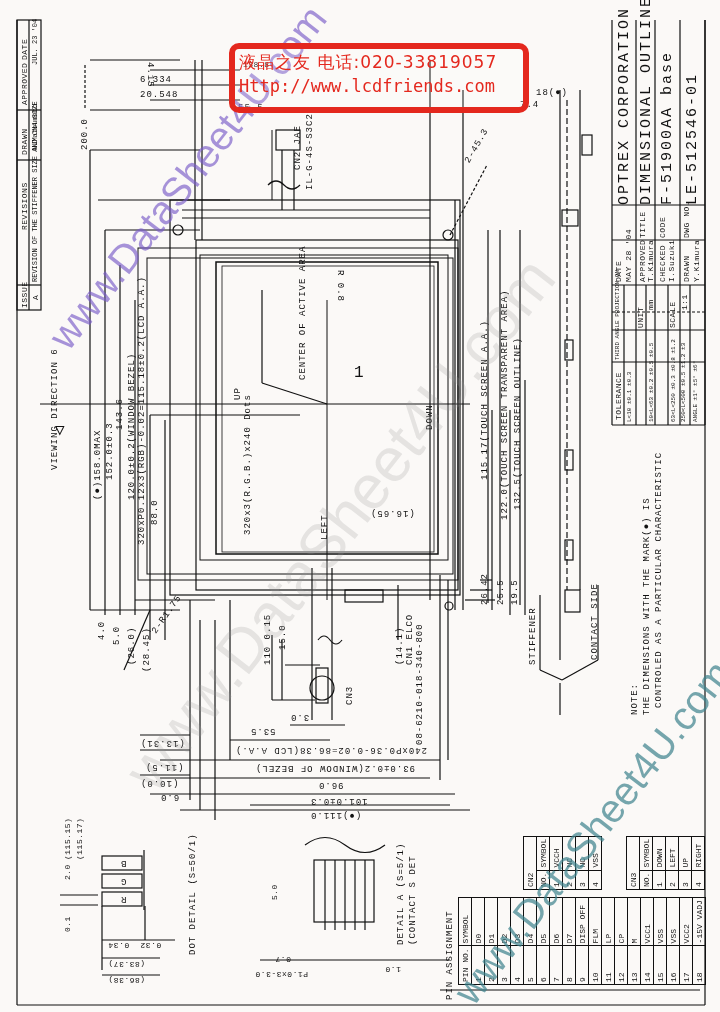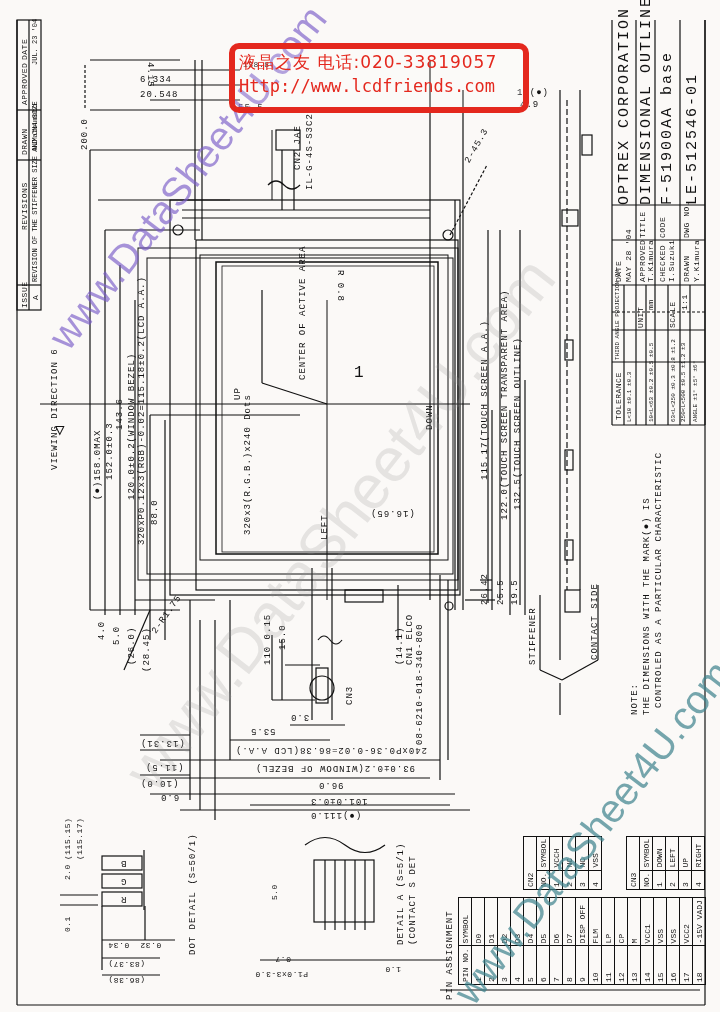--- a/index.html
+++ b/index.html
@@ -241,22 +241,22 @@
 <div class="rot90 t" style="left:155px;top:62px;">4.15</div>
 <div class="abs t" style="left:140px;top:75px;">6.334</div>
 <div class="abs t" style="left:140px;top:90px;">20.548</div>
 <div class="rot t" style="left:80px;top:150px;">200.0</div>
 <div class="abs t" style="left:238px;top:103px;">55.5</div>
 <div class="abs t8" style="left:243px;top:60px;">138.8</div>
 
 <div class="rot t" style="left:293px;top:170px;">CN2 JAE</div>
 <div class="rot t" style="left:305px;top:190px;">IL-G-4S-S3C2</div>
 <div class="abs t" style="left:463px;top:160px;transform:rotate(-60deg);transform-origin:0 0;">2-45.3</div>
-<div class="abs t" style="left:520px;top:100px;">4.9</div>
-<div class="abs t" style="left:517px;top:88px;">18(●)</div>
+<div class="abs t" style="left:520px;top:100px;">7.4</div>
+<div class="abs t" style="left:536px;top:88px;">18(●)</div>
 
 <div class="rot t" style="left:298px;top:380px;">CENTER OF ACTIVE AREA</div>
 <div class="abs" style="left:354px;top:364px;font-size:16px;">1</div>
 <div class="rot t" style="left:233px;top:400px;">UP</div>
 <div class="rot t" style="left:425px;top:430px;">DOWN</div>
 <div class="rot t" style="left:320px;top:540px;">LEFT</div>
 <div class="rot90 t" style="left:345px;top:270px;">R 0.8</div>
 <div class="rot t" style="left:243px;top:535px;">320x3(R.G.B.)x240 Dots</div>
 <div class="abs t" style="left:370px;top:508px;transform:rotate(180deg);">(16.65)</div>
 

